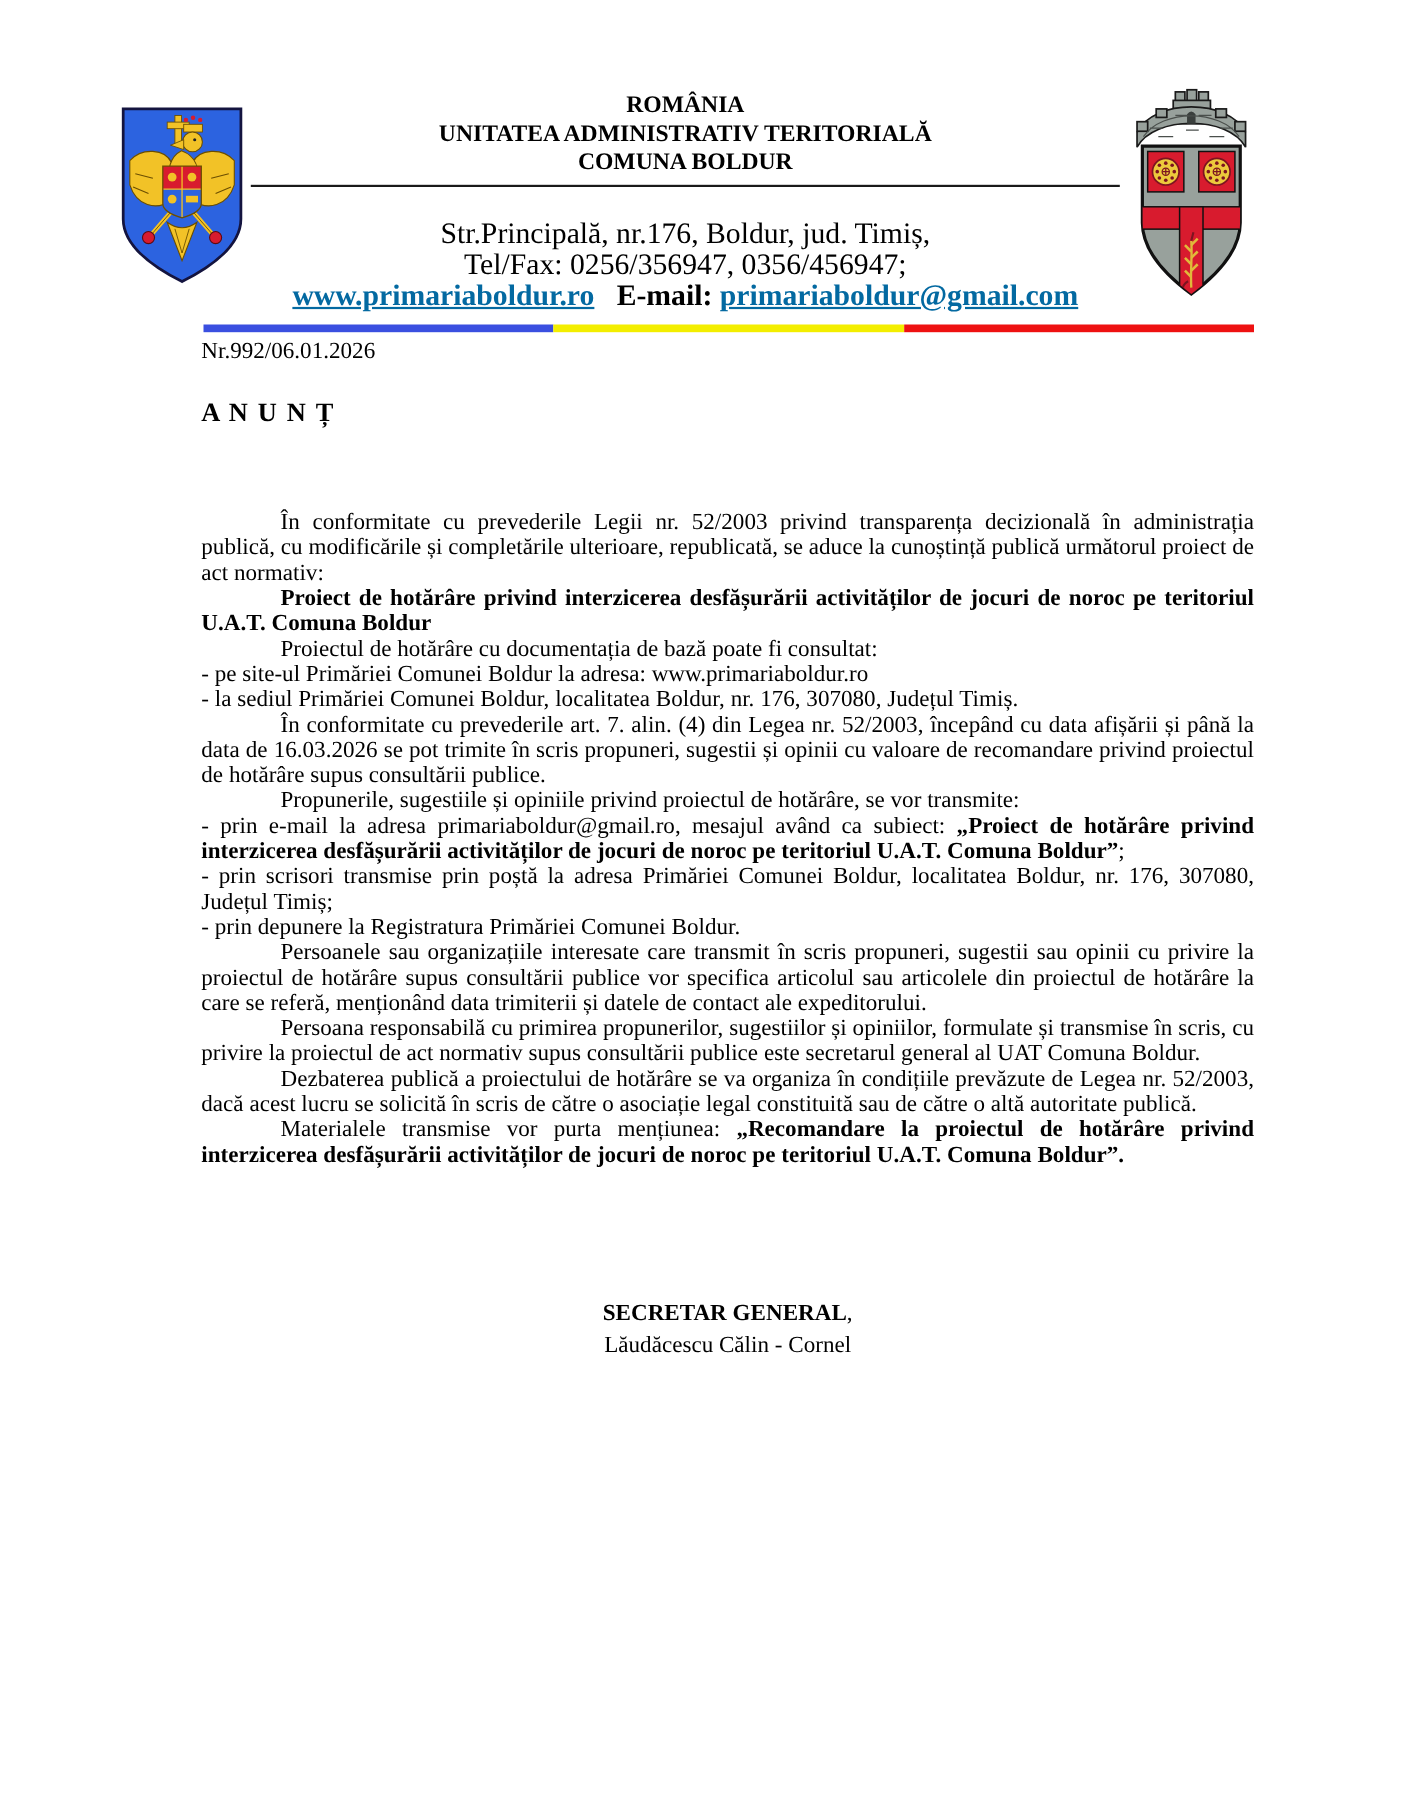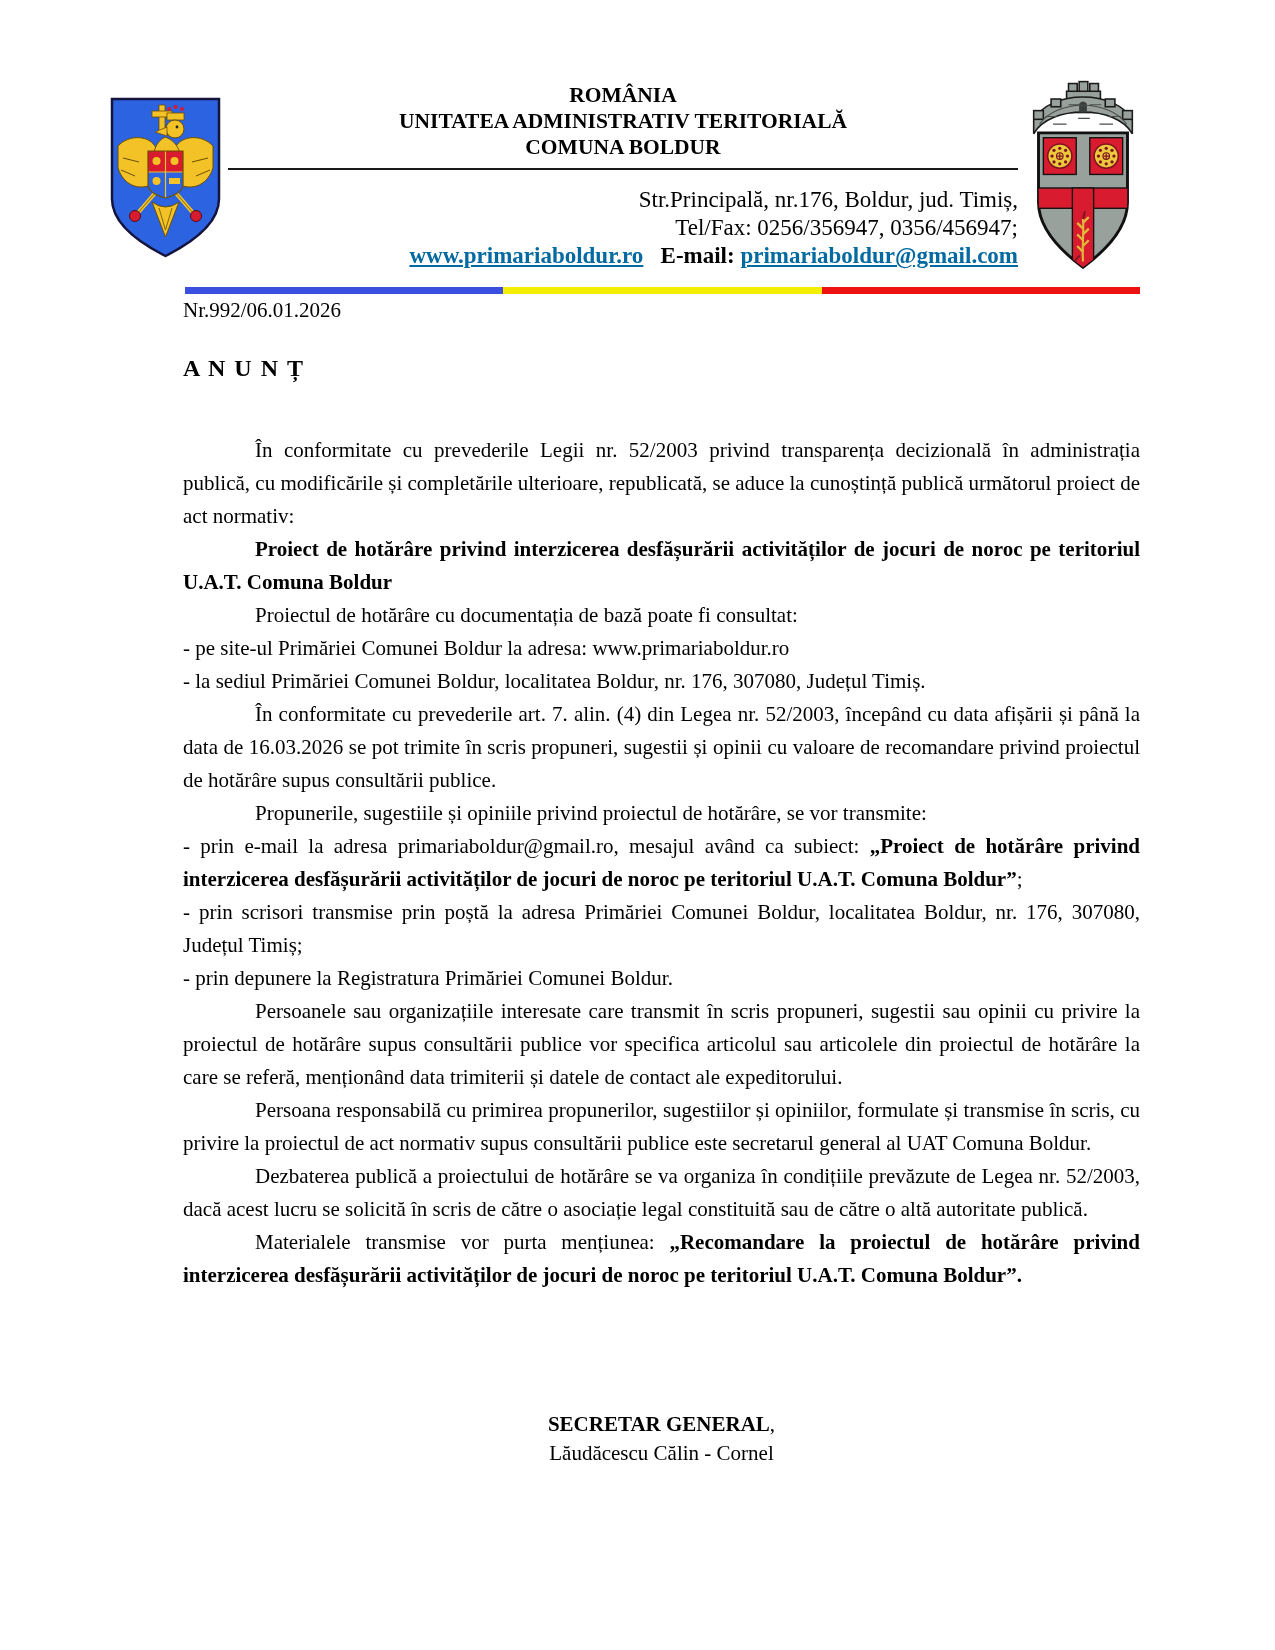--- a/index.html
+++ b/index.html
@@ -11,33 +11,33 @@
     overflow:hidden;
   }
   .header { display:flex; align-items:flex-start; padding:72px 133px 0 109px; }
   .crest-left  { width:113px; height:165px; margin-top:23px; flex:0 0 auto; }
   .crest-right { width:118px; height:202px; flex:0 0 auto; }
   .header-center { flex:1 1 auto; padding:10px 6px 0 6px; }
   .title-block {
     text-align:center; font-weight:bold; font-size:21.5px; line-height:26px;
     padding-bottom:8px; border-bottom:2px solid #1a1a1a;
   }
-  .address-block { text-align:right; font-size:23px; line-height:28px; margin-top:16px; }
+  .address-block { text-align:center; font-size:27px; line-height:28px; margin-top:28px; }
   .contact-line { font-weight:bold; }
   a.doc-link { color:#0369a1; font-weight:bold; text-decoration:underline; cursor:pointer; }
   .flag-bar { display:flex; height:7px; margin:13px 135px 0 185px; }
   .flag-bar .seg { flex:1 1 0; }
   .doc-number { margin:3px 135px 0 183px; font-size:21px; line-height:26px; }
   .main-title {
     text-align:left; font-weight:bold; font-size:24px; letter-spacing:1.5px;
     margin:32px 135px 0 183px;
   }
   .body-text {
-    margin:52px 135px 0 183px;
-    font-size:21px; line-height:33px;
+    margin:73px 135px 0 183px;
+    font-size:21px; line-height:23px;
     text-align:justify;
   }
   .body-text p { margin:0; }
   .body-text p.indent { text-indent:72px; }
   .b { font-weight:bold; }
   .signature { margin:118px 135px 0 183px; text-align:center; font-size:21px; line-height:29px; }
   .sig-role { font-weight:bold; }
 </style>
 </head>
 <body>

